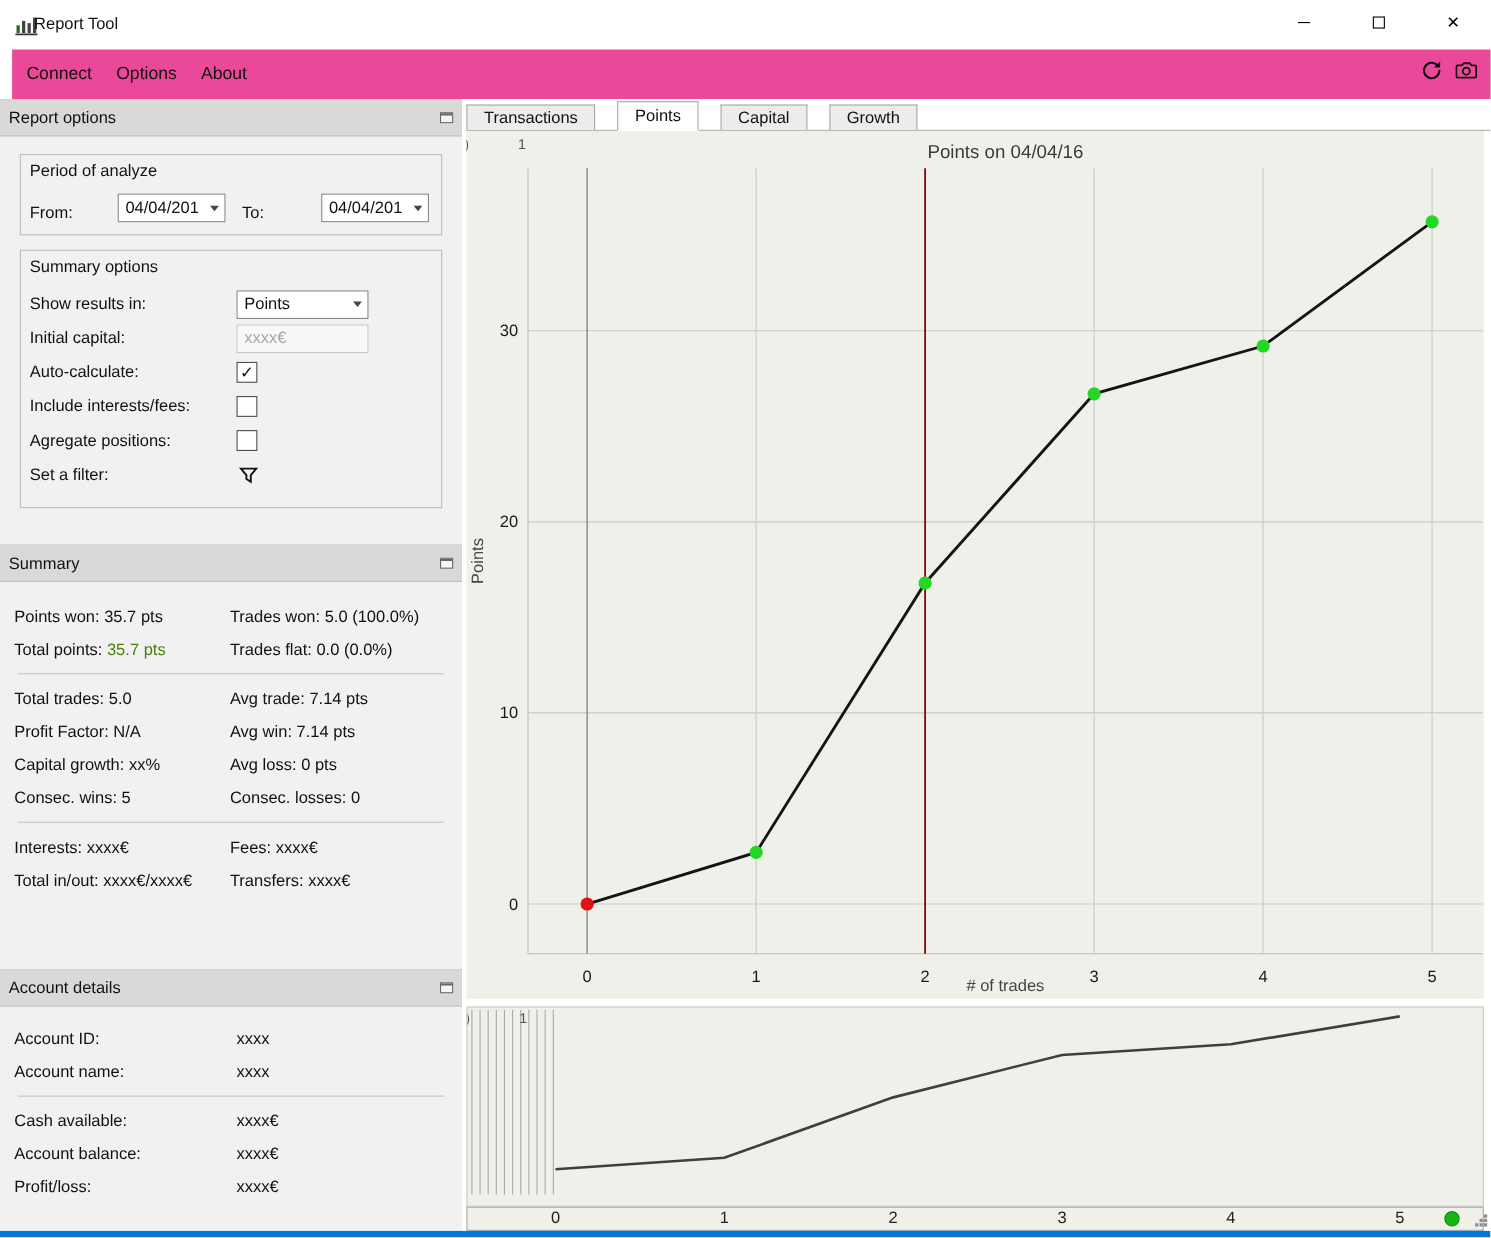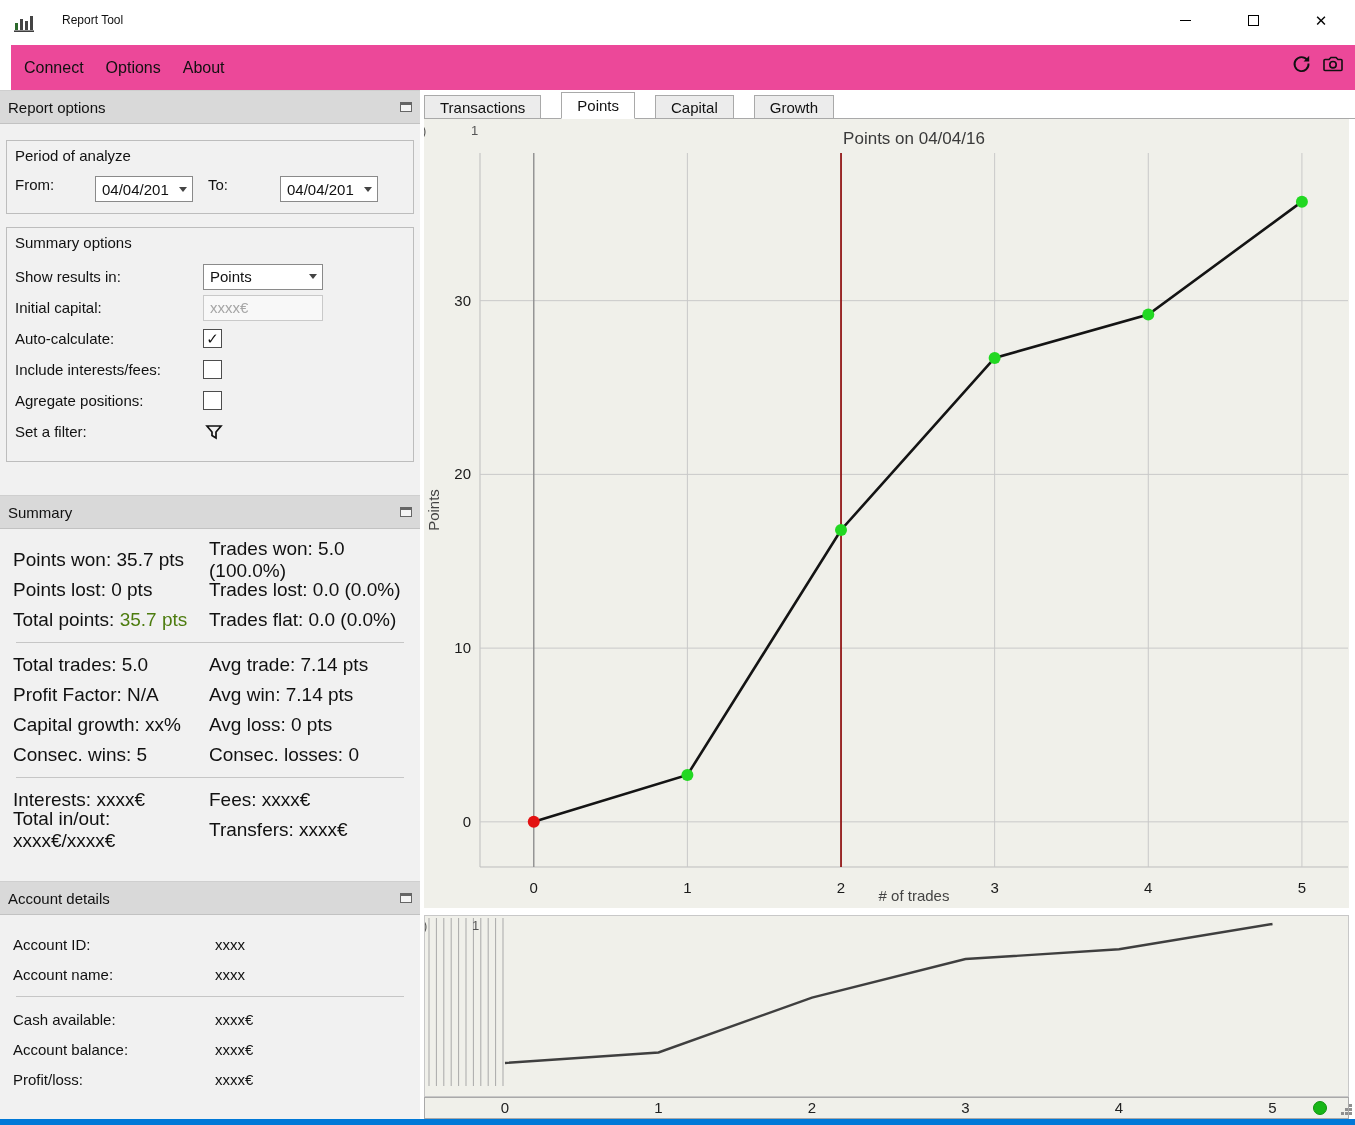--- a/index.html
+++ b/index.html
@@ -2,56 +2,56 @@
 <html><head>
 <meta charset="utf-8">
 <style>
   *{margin:0;padding:0;box-sizing:border-box}
   html,body{width:1355px;height:1125px}
   body{font-family:"Liberation Sans",sans-serif;background:#fff;position:relative;overflow:hidden;color:#111;font-size:15px}
 
   
   .titlebar{position:absolute;top:0;left:0;width:100%;height:45px;background:#fff}
   .app-icon{position:absolute;left:13px;top:11px}
-  .title-text{position:absolute;left:62px;top:13px;font-size:12px}
+  .title-text{position:absolute;left:31px;top:13px;font-size:15px}
   .win-btn{position:absolute;top:0;width:68px;height:40px;display:flex;align-items:center;justify-content:center}
   .btn-min{left:1151px}.btn-max{left:1219px}.btn-close{left:1287px}
   .glyph-min{width:11px;height:1px;background:#000}
   .glyph-max{width:11px;height:11px;border:1px solid #000}
   .glyph-close{font-size:15px;line-height:1;color:#000}
 
   
   .menubar{position:absolute;top:45px;left:11px;width:100%;height:45px;background:#ec4899;display:flex;align-items:center;padding-left:2px}
   .menu-item{font-size:16px;padding:6px 11px}
   .menu-icons{position:absolute;right:12px;top:54px;display:flex;gap:12px;align-items:center}
 
   
   .left-panel{position:absolute;top:90px;left:0;width:420px;bottom:6px;background:#f1f1f1}
   .section-header{height:31px;background:#d9d9d9;border-top:1px solid #cfcfcf;border-bottom:1px solid #c2c2c2;display:flex;align-items:center;justify-content:space-between;padding:16px 8px;font-size:15px}
   .float-icon{width:12px;height:10px;border:1px solid #666;background:#f5f5f5;box-shadow:inset 0 2px 0 #666}
   .ro-body{height:355px}
-  .groupbox{border:1px solid #bdbdbd;margin:16px 6px 0;padding:6px 8px 16px;background:#f1f1f1}
+  .groupbox{border:1px solid #bdbdbd;margin:16px 18px 0;padding:6px 8px 16px;background:#f1f1f1}
   .groupbox.options-box{margin-top:13px;height:235px}
   .groupbox.period-box{height:74px}
   .groupbox-title{font-size:15px}
-  .period-row{display:flex;align-items:flex-start;margin-top:12px}
+  .period-row{display:flex;align-items:flex-end;margin-top:12px}
   .p-label{width:80px}
   .p-label.to{width:72px;margin-left:15px}
   .combo{display:inline-flex;align-items:center;justify-content:space-between;background:#fff;border:1px solid #8a8a8a;height:26px;padding:0 5px 0 6px;font-size:15px;overflow:hidden;white-space:nowrap}
   .combo .arrow{width:0;height:0;border-left:4px solid transparent;border-right:4px solid transparent;border-top:5px solid #444;margin-left:5px;flex:none}
   .date-combo{width:98px}
   .sel-combo{width:120px}
   .opt-rows{margin-top:10px}
   .opt-row{display:flex;align-items:center;height:31px}
   .opt-label{width:188px}
   .capital-input{width:120px;height:26px;border:1px solid #c9c9c9;background:#f8f8f8;color:#999;font-size:15px;padding:0 6px;font-family:"Liberation Sans",sans-serif}
   .capital-input::placeholder{color:#a6a6a6}
   .checkbox{width:19px;height:19px;border:1px solid #4d4d4d;background:#fff;display:flex;align-items:center;justify-content:center;font-size:15px;color:#111}
   .sum-body{height:352px;padding:16px 13px 0}
-  .sum-row{display:flex;align-items:center;height:30px;font-size:19px}
+  .sum-row{display:flex;align-items:center;height:30px;font-size:15px}
   .sum-left{width:196px}
   .sum-right{flex:1}
   .divider{border-top:1px solid #c6c6c6;margin:7px 3px}
   .acc-body{padding:14px 13px 0}
   .acc-row{display:flex;align-items:center;height:30px;font-size:15px}
   .acc-label{width:202px}
 
   
   .right-panel{position:absolute;top:90px;left:420px;right:0;bottom:6px;background:#fff}
   .tabbar{position:absolute;top:2px;left:4px;right:0;height:27px;display:flex;align-items:flex-end;border-bottom:1px solid #a9a9a9}
@@ -171,24 +171,20 @@
   </div>
 
   <div class="section-header">
     <span>Summary</span>
     <span class="float-icon"></span>
   </div>
   <div class="sum-body" id="summary-body">
       <div class="sum-row">
         <div class="sum-left">Points won: 35.7 pts</div>
         <div class="sum-right">Trades won: 5.0 (100.0%)</div>
-      </div>
-      <div class="sum-row">
-        <div class="sum-left">Points lost: 0 pts</div>
-        <div class="sum-right">Trades lost: 0.0 (0.0%)</div>
       </div>
       <div class="sum-row">
         <div class="sum-left">Total points: <span style="color: #4d7c0f;">35.7 pts</span></div>
         <div class="sum-right">Trades flat: 0.0 (0.0%)</div>
       </div>
       <div class="divider"></div>
       <div class="sum-row">
         <div class="sum-left">Total trades: 5.0</div>
         <div class="sum-right">Avg trade: 7.14 pts</div>
       </div>

